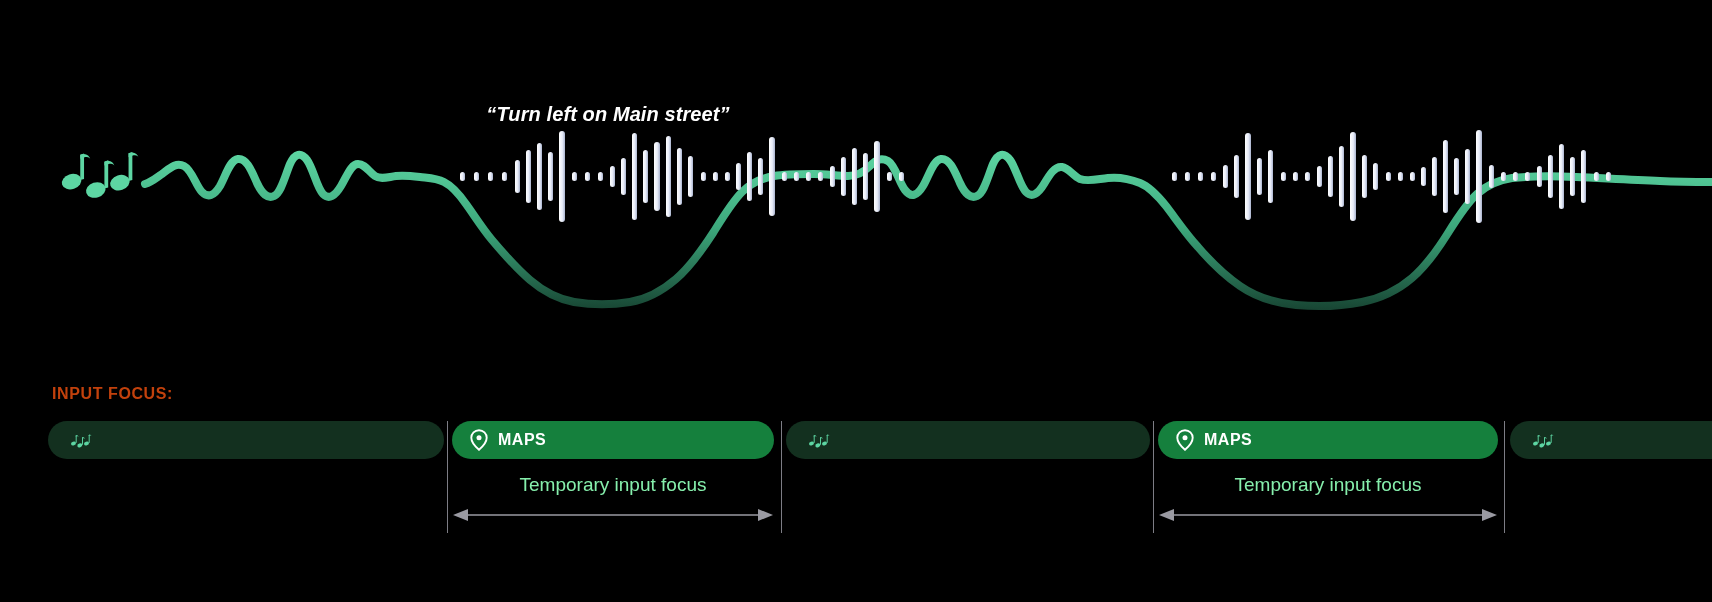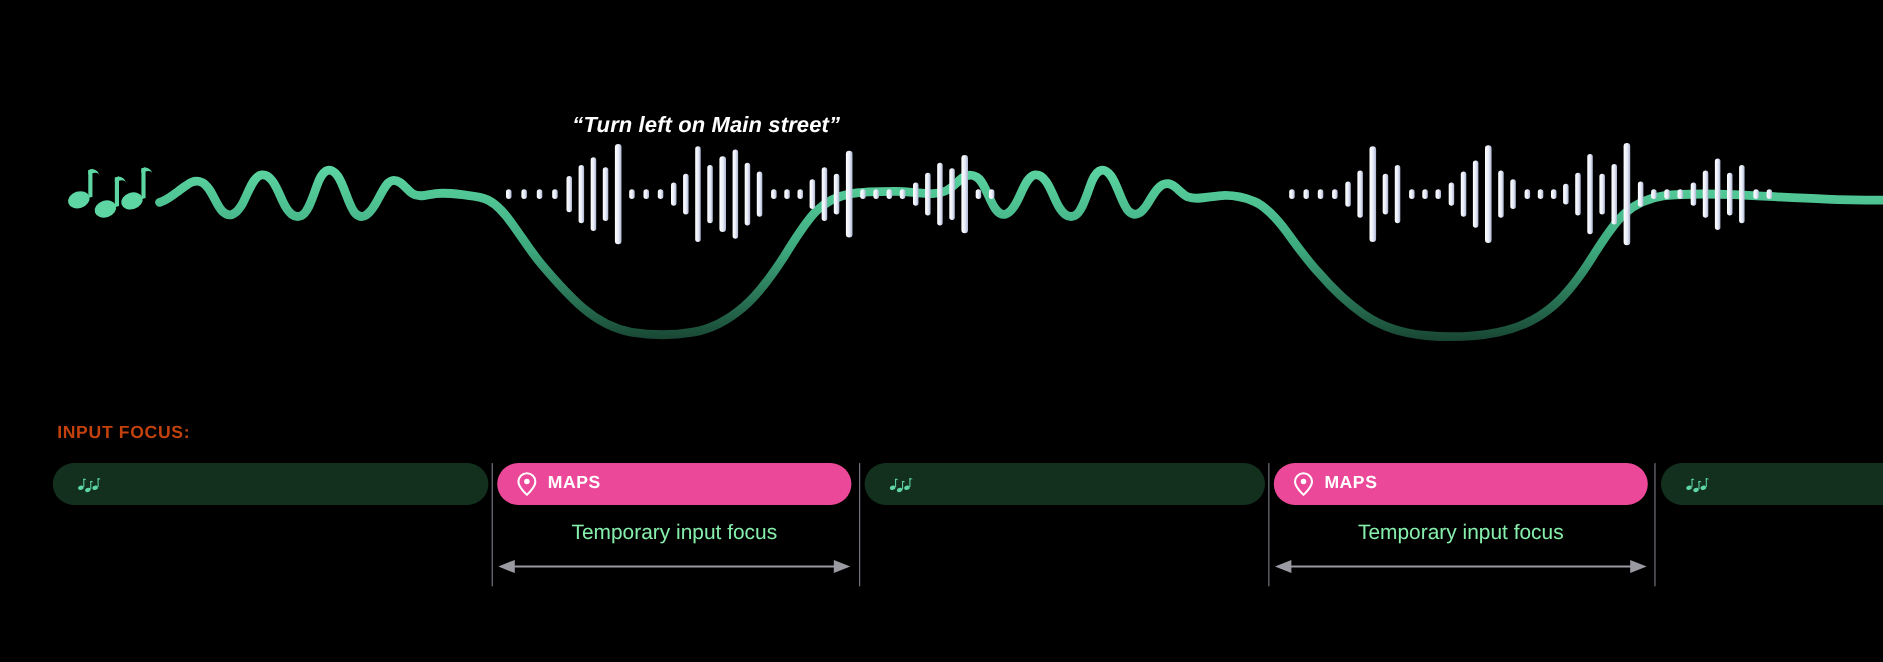--- a/index.html
+++ b/index.html
@@ -39,21 +39,20 @@
     position: absolute;
     font-family: "Liberation Sans", sans-serif;
     font-weight: bold;
     font-style: italic;
     font-size: 20px;
     letter-spacing: 0.1px;
     color: #ffffff;
     white-space: nowrap;
     text-align: center;
     transform: translateX(-50%);
-    margin-left: 34px;
   }
 
   
   #focus-panel {
     position: absolute;
     left: 0;
     top: 360px;
     width: 1712px;
     height: 242px;
   }
@@ -75,21 +74,21 @@
     border-radius: 19px;
     box-sizing: border-box;
     display: flex;
     align-items: center;
     overflow: hidden;
   }
   .focus-pill.ambient {
     background: #13301f;
   }
   .focus-pill.app {
-    background: #ec4899;
+    background: #15803d;
   }
 
   .pill-notes {
     margin-left: 22px;
     color: #5dd6a3;
     font-size: 19px;
     line-height: 1;
     letter-spacing: -1px;
     display: inline-flex;
     align-items: center;

